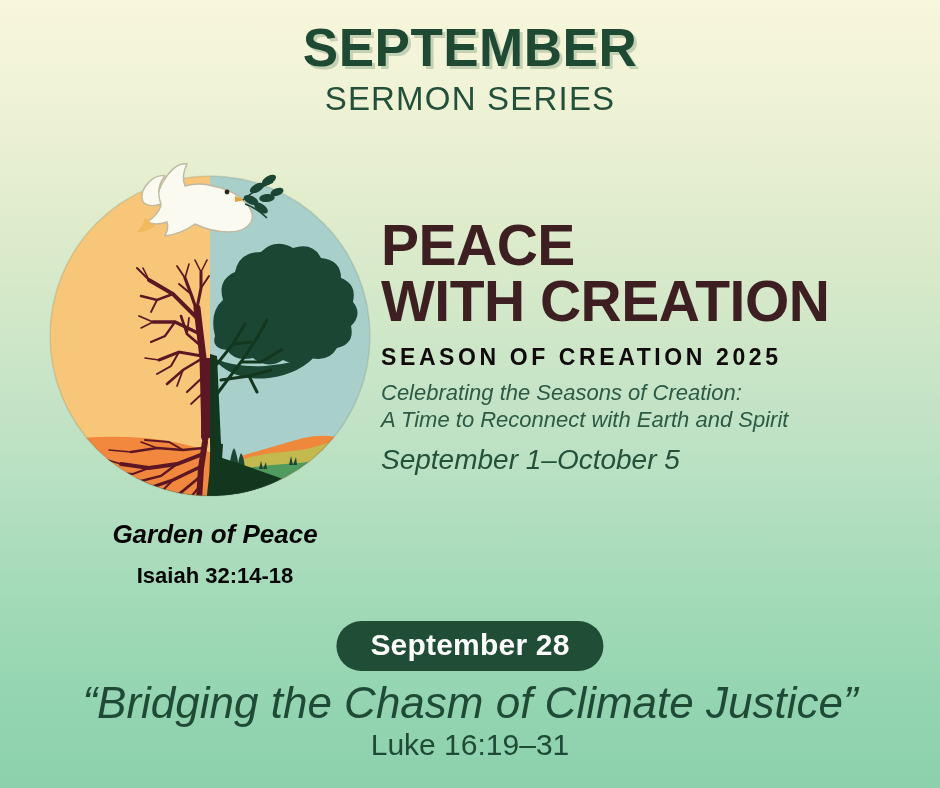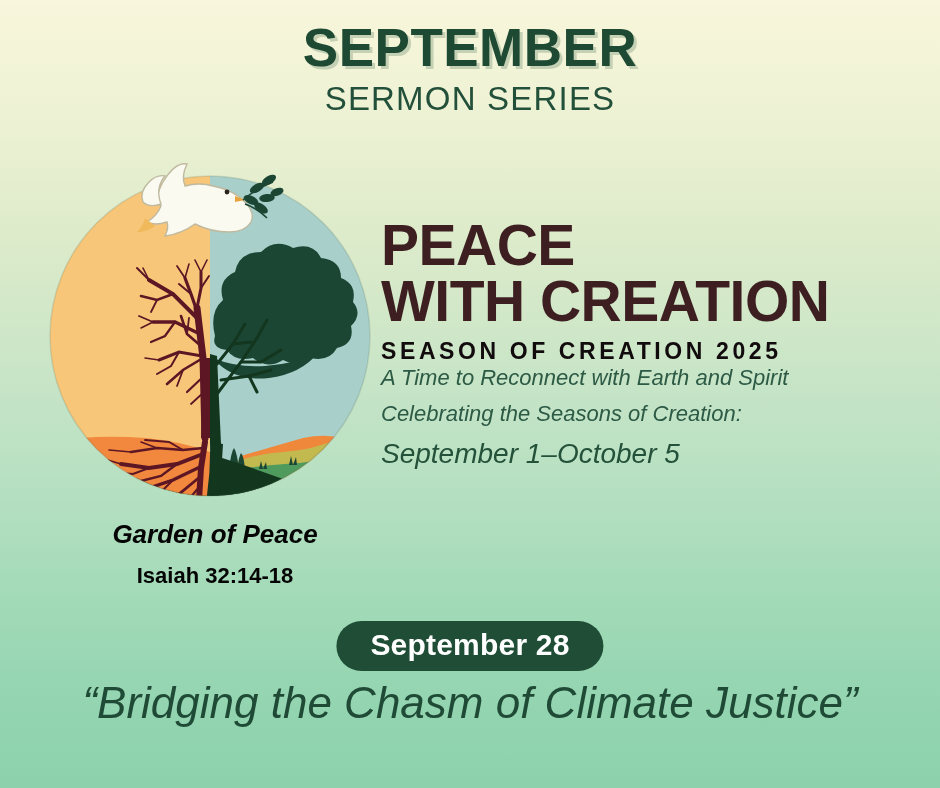--- a/index.html
+++ b/index.html
@@ -72,21 +72,21 @@
     width: 520px;
   }
   #t-peace, #t-withcreation {
     font-size: 57px;
     font-weight: bold;
     color: #3d1f22;
     line-height: 0.98;
     letter-spacing: -0.5px;
   }
   #t-season {
-    margin-top: 9px;
+    margin-top: 15px;
     font-size: 23px;
     font-weight: bold;
     color: #120b0d;
     letter-spacing: 3.6px;
     line-height: 1.1;
   }
   #t-sub1, #t-sub2 {
     font-size: 22px;
     font-style: italic;
     color: #2c5a45;
@@ -316,25 +316,26 @@
           <ellipse cx="232" cy="84" rx="6" ry="3" transform="rotate(-20 232 84)"></ellipse>
         </g>
       </g>
     </svg>
   </div>
 
   <div id="titleblock">
     <div id="t-peace">PEACE</div>
     <div id="t-withcreation">WITH CREATION</div>
     <div id="t-season">SEASON OF CREATION 2025</div>
+    <div id="t-sub1">Celebrating the Seasons of Creation:</div>
     <div id="t-sub2">A Time to Reconnect with Earth and Spirit</div>
-    <div id="t-sub1">Celebrating the Seasons of Creation:</div>
     <div id="t-dates">September 1–October 5</div>
   </div>
 
   <div id="series-title">Garden of Peace</div>
   <div id="series-ref">Isaiah 32:14-18</div>
 
   <div id="date-pill">September 28</div>
 
   <div id="sermon-title">“Bridging the Chasm of Climate Justice”</div>
+  <div id="sermon-ref">Luke 16:19–31</div>
 
 </div>
 
 </body></html>

